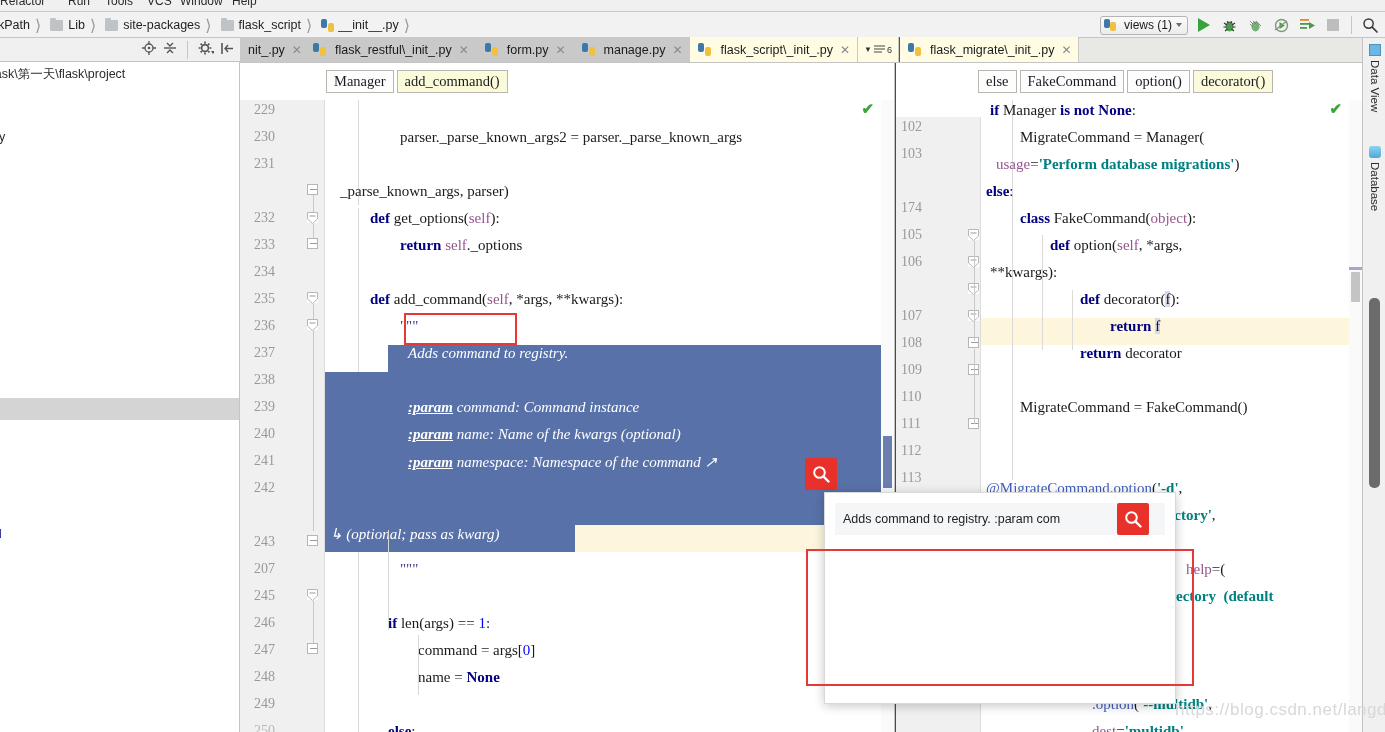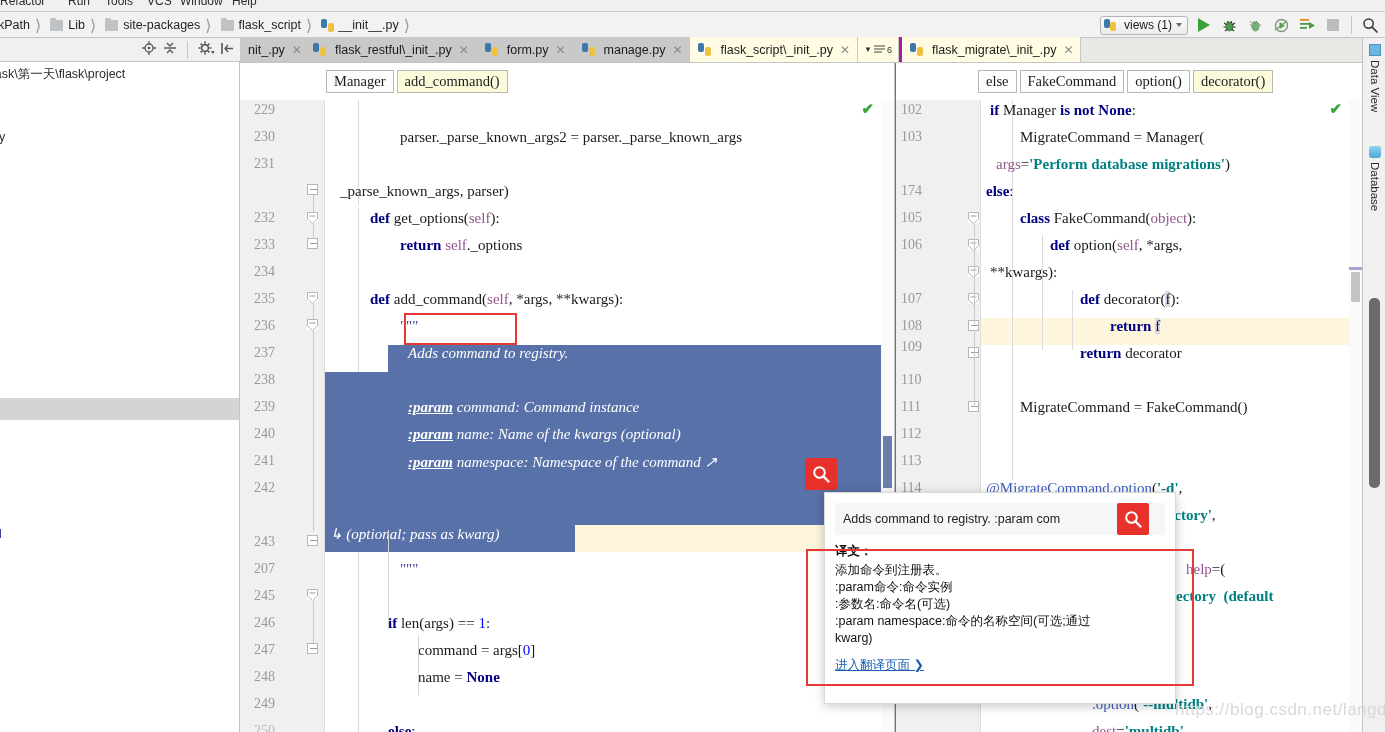--- a/index.html
+++ b/index.html
@@ -5,21 +5,21 @@
   * { box-sizing: border-box; }
   html, body {
     margin: 0; padding: 0;
     width: 1385px; height: 732px;
     overflow: hidden;
     background: #ffffff;
     font-family: "Liberation Sans", sans-serif;
     font-size: 12px;
     color: #000;
   }
-  #app { position: relative; width: 1385px; height: 732px; overflow: hidden; background:#737373; }
+  #app { position: relative; width: 1385px; height: 732px; overflow: hidden; background:#b91c1c; }
 
   
   .menubar {
     position:absolute; left:0; top:0; width:1385px; height:12px;
     background:#f0f0f0; overflow:hidden;
     border-bottom:1px solid #c8c8c8;
   }
   .menubar .mi {
     position:absolute; top:-6px; font-size:12px; color:#2b2b2b;
     font-family:"Liberation Sans", sans-serif; white-space:nowrap;
@@ -103,21 +103,21 @@
   }
   .cchip.hl { background:#fbfbdc; }
 
   
   .codearea { position:absolute; left:0; top:37px; right:0; bottom:0; overflow:hidden; }
   .gutter {
     position:absolute; left:0; top:0; bottom:0; background:#f0f0f0;
     border-right:1px solid #dcdcdc;
   }
   .gutter.l { width:85px; }
-  .gutter.r { width:85px; }
+  .gutter.r { width:85px;margin-top:17px; }
   .ln {
     position:absolute; right:0; width:100%; text-align:left;
     font-family:"Liberation Serif", serif; font-size:14px; color:#999999;
     padding-left:5px;
   }
   .gutter.l .ln { padding-left:14px; }
   .fold {
     position:absolute; width:11px; height:11px; border:1px solid #b6b6b6; background:#fff;
   }
   .fold.sq:after{ content:""; position:absolute; left:2px; top:4px; width:7px; height:1px; background:#9a9a9a; }
@@ -371,21 +371,21 @@
       <span>flask_script\_init_.py</span>
       <span class="x">✕</span>
     </div>
     <div class="tab-overflow">
       <span style="font-size:8px">▼</span>
       <svg width="11" height="9" viewBox="0 0 11 9">
         <path d="M0 1 H11 M0 4 H11 M0 7 H8" stroke="#444" stroke-width="1.1"></path>
       </svg>
       <span style="font-size:9px">6</span>
     </div>
-    <div class="tab active" style="border-left:3px solid #a21caf">
+    <div class="tab active" style="border-left:1px solid #a21caf">
       <span class="py-ico">
           <span class="pb pb1"></span>
           <span class="pb pb2"></span>
         </span>
       <span>flask_migrate\_init_.py</span>
       <span class="x">✕</span>
     </div>
   </div>
 
   <div class="leftpane">
@@ -540,21 +540,21 @@
       <div class="hl-line" style="top:218px"></div>
 
       <div class="gutter r">
         <div class="ln" style="top:2px">102</div>
         <div class="ln" style="top:29px">103</div>
         <div class="ln" style="top:83px">174</div>
         <div class="ln" style="top:110px">105</div>
         <div class="ln" style="top:137px">106</div>
         <div class="ln" style="top:191px">107</div>
         <div class="ln" style="top:218px">108</div>
-        <div class="ln" style="top:239px">109</div>
+        <div class="ln" style="top:245px">109</div>
         <div class="ln" style="top:272px">110</div>
         <div class="ln" style="top:299px">111</div>
         <div class="ln" style="top:326px">112</div>
         <div class="ln" style="top:353px">113</div>
         <div class="ln" style="top:380px">114</div>
 
         <div class="fold tri" style="left:72px; top:112px">
           <svg width="11" height="12" viewBox="0 0 11 12">
               <path d="M0.5 0.5 H10.5 V7 L5.5 11.5 L0.5 7 Z" fill="#fff" stroke="#b6b6b6"></path>
               <path d="M2.5 4 H8.5" stroke="#9a9a9a"></path>
@@ -585,21 +585,21 @@
         <div class="foldline" style="left:77.5px; top:232px; height:75px"></div>
       </div>
 
       <div class="guide" style="left:116px; top:0; height:380px; background:#dadada"></div>
       <div class="guide" style="left:146px; top:135px; height:115px; background:#dadada"></div>
       <div class="guide" style="left:176px; top:190px; height:60px; background:#dadada"></div>
 
       <div class="codetext">
         <div class="cl" style="left:94px; top:2px"><span class="kw">if</span> Manager <span class="kw">is not</span> <span class="kw">None</span>:</div>
         <div class="cl" style="left:124px; top:29px">MigrateCommand = Manager(</div>
-        <div class="cl" style="left:100px; top:56px"><span class="selfw">args</span>=<span class="str">'Perform database migrations'</span>)</div>
+        <div class="cl" style="left:100px; top:56px"><span class="selfw">usage</span>=<span class="str">'Perform database migrations'</span>)</div>
         <div class="cl" style="left:90px; top:83px"><span class="kw">else</span>:</div>
         <div class="cl" style="left:124px; top:110px"><span class="kw">class</span> FakeCommand(<span class="selfw">object</span>):</div>
         <div class="cl" style="left:154px; top:137px"><span class="kw">def</span> option(<span class="selfw">self</span>, *args,</div>
         <div class="cl" style="left:94px;  top:164px">**kwargs):</div>
         <div class="cl" style="left:184px; top:191px"><span class="kw">def</span> decorator(<span style="background:#d6d9f0">f</span>):</div>
         <div class="cl" style="left:214px; top:218px"><span class="kw">return</span> <span style="background:#d6d9f0">f</span></div>
         <div class="cl" style="left:184px; top:245px"><span class="kw">return</span> decorator</div>
         <div class="cl" style="left:124px; top:299px">MigrateCommand = FakeCommand()</div>
         <div class="cl" style="left:90px;  top:380px"><span class="deco">@MigrateCommand.option</span>(<span class="str">'-d'</span>,</div>
         <div class="cl" style="left:216px; top:407px"><span class="selfw">dest</span>=<span class="str">'directory'</span>,</div>
@@ -643,29 +643,20 @@
   <div class="popup" style="left:824px; top:492px; width:352px; height:212px;">
     <div class="popup-head">
       <span class="srctext">Adds command to registry.      :param com</span>
     </div>
     <div class="redsearch" style="left:292px; top:10px; width:32px; height:32px;">
       <svg width="18" height="18" viewBox="0 0 18 18">
         <circle cx="7.5" cy="7.5" r="5.3" fill="none" stroke="#fff" stroke-width="2"></circle>
         <path d="M11.4 11.4 L16.5 16.5" stroke="#fff" stroke-width="2.4" stroke-linecap="round"></path>
       </svg>
     </div>
-    <div class="popup-body">
-      <div class="pb-title">译文：</div>
-      <div class="pb-line">添加命令到注册表。</div>
-      <div class="pb-line">:param命令:命令实例</div>
-      <div class="pb-line">:参数名:命令名(可选)</div>
-      <div class="pb-line">:param namespace:命令的名称空间(可选;通过</div>
-      <div class="pb-line">kwarg)</div>
-      <a class="pb-link" href="#">进入翻译页面 ❯</a>
-    </div>
   </div>
 
   <div class="redbox" style="left:404px; top:313px; width:113px; height:32px;"></div>
   <div class="redbox" style="left:806px; top:549px; width:388px; height:137px;"></div>
 
   <div class="watermark" style="left:1175px; top:700px">https://blog.csdn.net/langdei</div>
 
 </div>
 
 </body></html>

